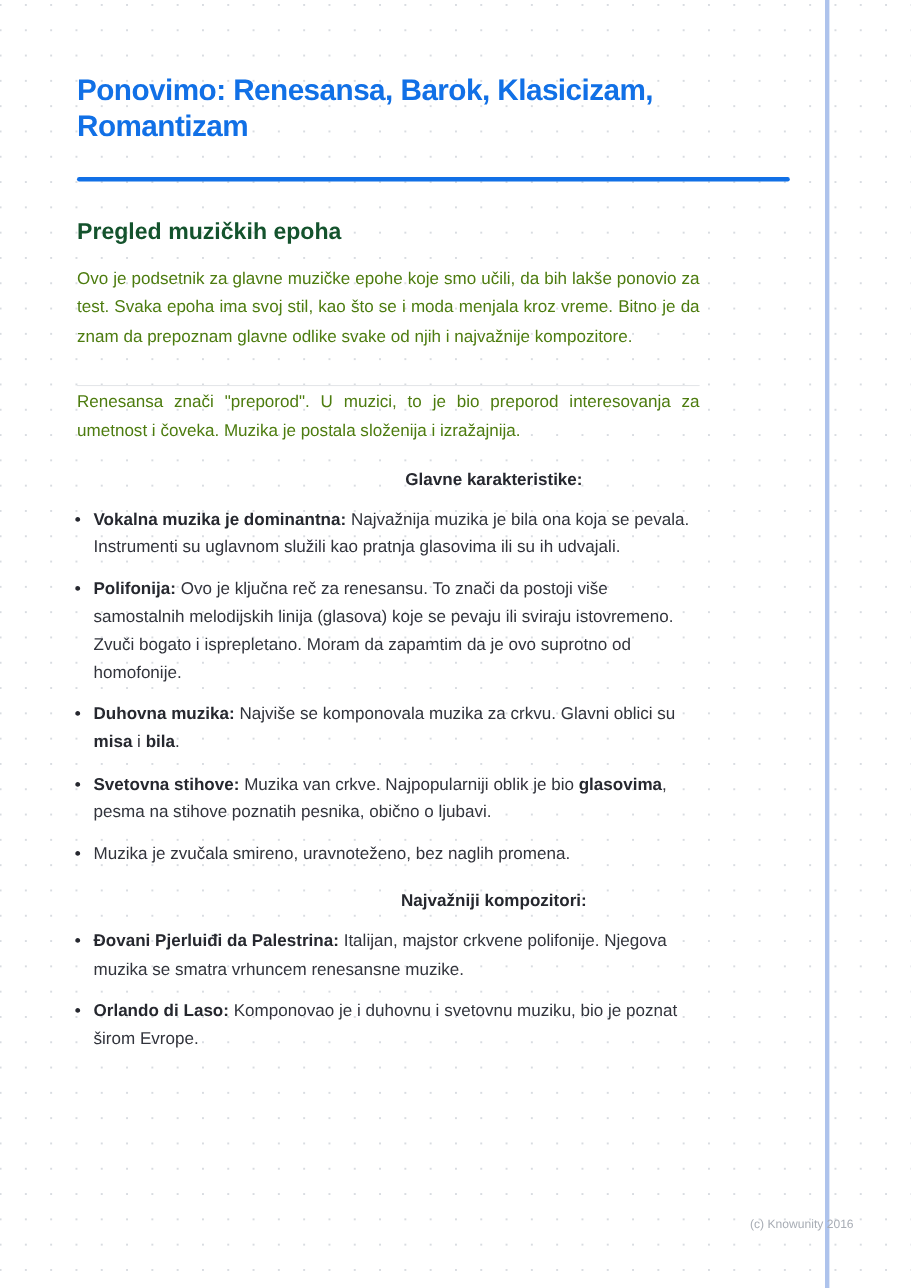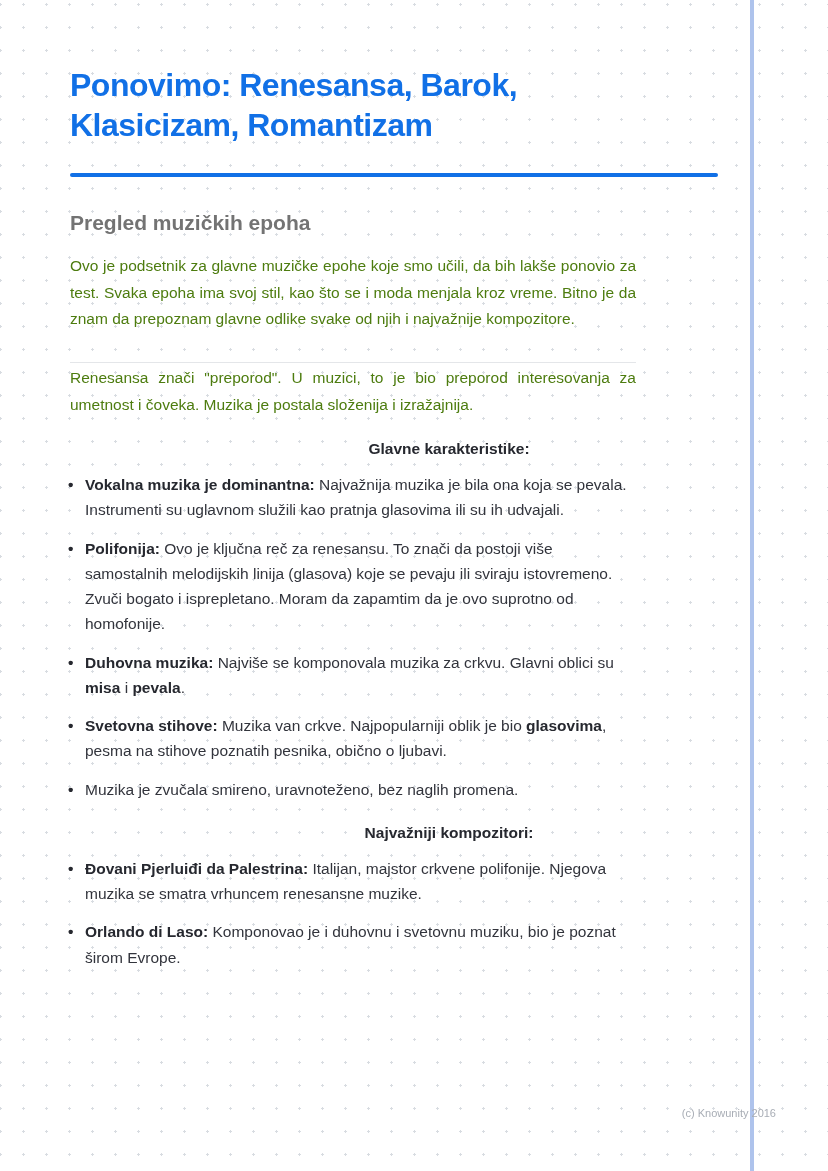--- a/index.html
+++ b/index.html
@@ -19,38 +19,38 @@
     top: 0; bottom: 0;
     right: 74px;
     width: 4px;
     background: #aec3ec;
   }
   .content {
     position: relative;
     padding: 66px 0 0 70px;
   }
   h1.doc-title {
-    font-size: 32px;
+    font-size: 27px;
     line-height: 1.24;
     font-weight: 800;
     letter-spacing: -0.5px;
     color: #1170e6;
     max-width: 600px;
   }
   .title-rule {
     width: 648px;
     height: 4px;
     background: #1170e6;
     border-radius: 2px;
     margin-top: 28px;
   }
   h2.section-heading {
     font-size: 21px;
     font-weight: 700;
-    color: #737373;
+    color: #14532d;
     margin-top: 34px;
     margin-bottom: 18px;
   }
   p.body-par {
     width: 566px;
     font-size: 15.5px;
     line-height: 1.7;
     text-align: justify;
     color: #4d7c0f;
   }
@@ -114,21 +114,21 @@
 
   <hr class="soft-divider">
 
   <p class="body-par">Renesansa znači "preporod". U muzici, to je bio preporod interesovanja za umetnost i čoveka. Muzika je postala složenija i izražajnija.</p>
 
   <p class="subhead">Glavne karakteristike:</p>
 
   <ul class="doc-list">
     <li><span class="lead">Vokalna muzika je dominantna:</span><span> Najvažnija muzika je bila ona koja se pevala. Instrumenti su uglavnom služili kao pratnja glasovima ili su ih udvajali.</span></li>
     <li><span class="lead">Polifonija:</span><span> Ovo je ključna reč za renesansu. To znači da postoji više samostalnih melodijskih linija (glasova) koje se pevaju ili sviraju istovremeno. Zvuči bogato i isprepletano. Moram da zapamtim da je ovo suprotno od homofonije.</span></li>
-    <li><span class="lead">Duhovna muzika:</span><span> Najviše se komponovala muzika za crkvu. Glavni oblici su </span><span class="b">misa</span><span> i </span><span class="b">pevala</span><span>.</span></li>
+    <li><span class="lead">Duhovna muzika:</span><span> Najviše se komponovala muzika za crkvu. Glavni oblici su </span><span class="b">misa</span><span> i </span><span class="b">bila</span><span>.</span></li>
     <li><span class="lead">Svetovna stihove:</span><span> Muzika van crkve. Najpopularniji oblik je bio </span><span class="b">glasovima</span><span>, pesma na stihove poznatih pesnika, obično o ljubavi.</span></li>
     <li><span>Muzika je zvučala smireno, uravnoteženo, bez naglih promena.</span></li>
   </ul>
 
   <p class="subhead">Najvažniji kompozitori:</p>
 
   <ul class="doc-list">
     <li><span class="lead">Đovani Pjerluiđi da Palestrina:</span><span> Italijan, majstor crkvene polifonije. Njegova muzika se smatra vrhuncem renesansne muzike.</span></li>
     <li><span class="lead">Orlando di Laso:</span><span> Komponovao je i duhovnu i svetovnu muziku, bio je poznat širom Evrope.</span></li>
   </ul>

